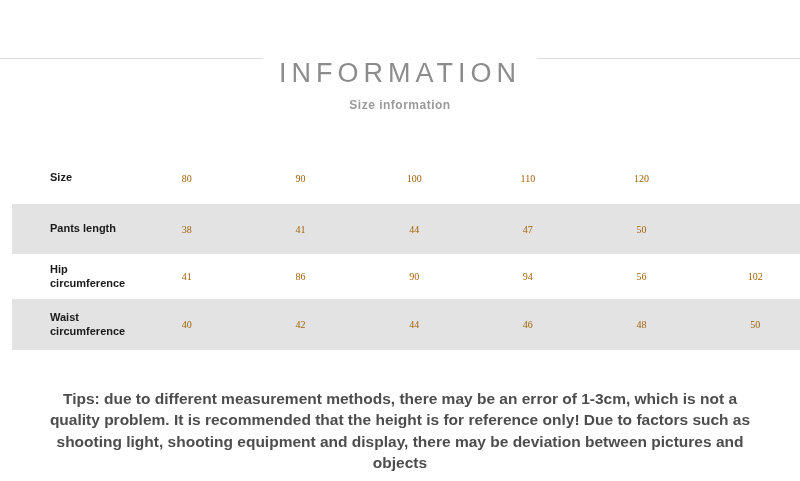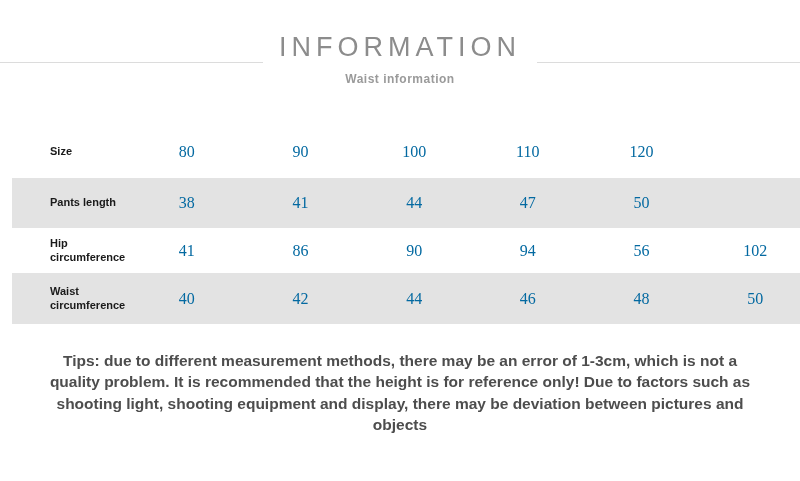--- a/index.html
+++ b/index.html
@@ -8,22 +8,22 @@
     position: relative;
     width: 800px;
     height: 481px;
     background: #ffffff;
     font-family: "Liberation Sans", sans-serif;
     overflow: hidden;
   }
   
   .header {
     display: flex;
-    align-items: flex-end;
-    margin-top: 32px;
+    align-items: flex-start;
+    margin-top: 58px;
     width: 100%;
   }
   .header .rule {
     flex: 1;
     height: 1px;
     background: #dcdcdc;
   }
   .title {
     font-size: 27px;
     font-weight: 400;
@@ -59,46 +59,46 @@
   .tlabel {
     padding-left: 38px;
     font-size: 11px;
     font-weight: 700;
     color: #1a1a1a;
     line-height: 1.25;
   }
   .tval {
     text-align: center;
     font-family: "Liberation Serif", "DejaVu Serif", serif;
-    font-size: 16px;
-    color: #0369a1;
+    font-size: 10px;
+    color: #a16207;
   }
   
   .tips {
-    margin: 26px auto 0;
+    margin: 38px auto 0;
     width: 712px;
     text-align: center;
     font-size: 15.5px;
     font-weight: 700;
     color: #4d4d4d;
     line-height: 1.38;
   }
 </style>
 </head>
 <body>
 
 <div class="page">
 
   <div class="header">
     <div class="rule"></div>
     <div class="title">INFORMATION</div>
     <div class="rule"></div>
   </div>
 
-  <div class="subtitle">Waist information</div>
+  <div class="subtitle">Size information</div>
 
   <div class="size-table">
 
     <div class="trow r0">
       <div class="tlabel">Size</div>
       <div class="tval">80</div>
       <div class="tval">90</div>
       <div class="tval">100</div>
       <div class="tval">110</div>
       <div class="tval">120</div>

